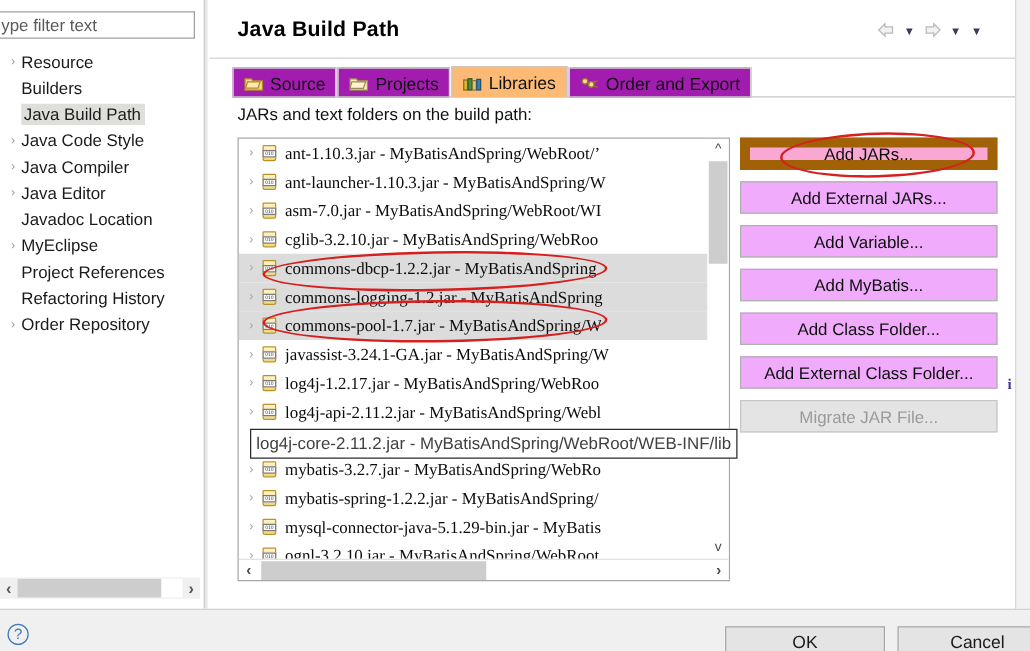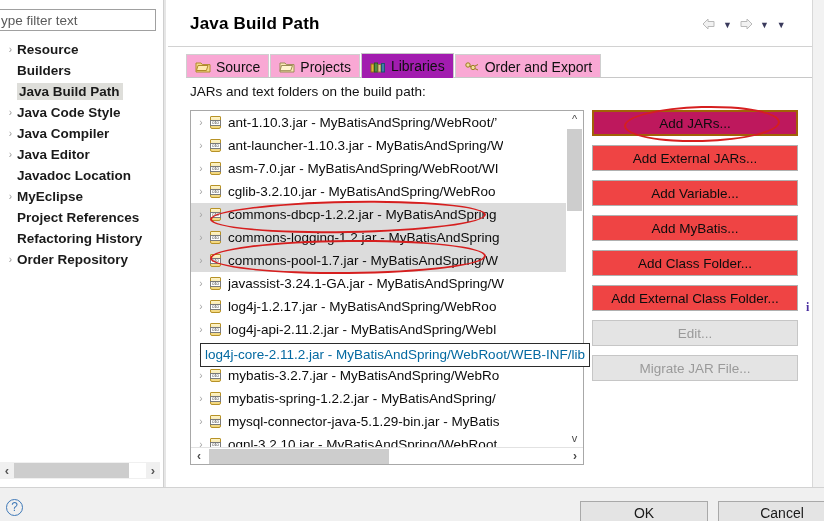--- a/index.html
+++ b/index.html
@@ -19,21 +19,21 @@
     border:1px solid #a0a0a0;box-sizing:border-box;
     display:flex;align-items:center;padding-left:4px;
     color:#5a5a5a;font-size:13.5px;overflow:hidden;white-space:nowrap;
   }
   #tree-items{left:0;top:39px;width:163px;}
   .tree-row{
     height:21px;display:flex;align-items:center;
     padding-left:4px;box-sizing:border-box;white-space:nowrap;
   }
   .tw{width:13px;flex:0 0 13px;color:#9b9b9b;font-size:10px;line-height:1;text-align:center;}
-  .tree-label{font-size:13.5px;color:#1a1a1a;font-weight:bold;}
+  .tree-label{font-size:13.5px;color:#1a1a1a;}
   .tree-row.selected .tree-label{background:#dededa;padding:1px 3px 1px 2px;}
   #left-hscroll{
     left:0;top:462px;width:160px;height:17px;background:#f0f0f0;
     display:flex;align-items:center;
   }
   #left-hscroll .sb-arrow{width:14px;text-align:center;color:#555;font-size:13px;font-weight:bold;}
   #left-hscroll .sb-track{flex:1;height:15px;background:#fff;position:relative;}
   #left-hscroll .sb-thumb{position:absolute;left:0;top:0;width:115px;height:15px;background:#cdcdcd;}
   #left-divider{left:163px;top:0;width:2px;height:487px;background:#e6e6e6;border-left:1px solid #cfcfcf;}
 
@@ -43,24 +43,24 @@
   #nav-arrows{left:700px;top:16px;display:flex;align-items:center;gap:2px;}
   .nav-ico{width:18px;height:18px;display:inline-block;}
   .nav-caret{font-size:9px;color:#3a3a5c;padding:0 3px;}
   #title-rule{left:168px;top:46px;width:656px;height:1px;background:#d2d2d2;}
 
   
   #tabs{left:186px;top:53px;display:flex;align-items:flex-end;height:25px;}
   .tab{
     height:24px;display:flex;align-items:center;gap:5px;
     padding:0 8px;box-sizing:border-box;font-size:14px;color:#101010;
-    border:1px solid #cfcfcf;border-bottom:none;background:#f9a8d4;
+    border:1px solid #cfcfcf;border-bottom:none;background:#a21caf;
     margin-right:1px;white-space:nowrap;
   }
-  .tab.active{background:#a21caf;border-color:#c8c8c8;height:25px;position:relative;z-index:3;}
+  .tab.active{background:#fdba74;border-color:#c8c8c8;height:25px;position:relative;z-index:3;}
   #tab-underline{left:186px;top:77px;width:638px;height:1px;background:#c8c8c8;}
   .tabicon{width:16px;height:13px;display:inline-block;position:relative;}
 
   #list-caption{left:190px;top:84px;font-size:13.5px;color:#111;}
 
   
   #jar-list-frame{
     left:190px;top:110px;width:394px;height:355px;
     border:1px solid #a8a8a8;background:#fff;box-sizing:border-box;overflow:hidden;
   }
@@ -79,21 +79,21 @@
     background:linear-gradient(#fdf3c8,#f3d77c);
     border:1px solid #b79227;border-radius:1px 1px 2px 2px;
     box-sizing:border-box;
   }
   .jarico b{
     position:absolute;left:2px;top:5px;width:11px;height:6px;
     background:#fff;border:1px solid #7a7a7a;box-sizing:border-box;
     font-size:4px;line-height:4px;text-align:center;color:#333;font-weight:normal;
     overflow:hidden;
   }
-  .jar-txt{overflow:hidden;}
+  .jar-txt{overflow:hidden;font-family:Liberation Serif, serif;}
   .jar-row.focusbox .jar-txt{
     border:1px solid #5a5a5a;padding:0 2px;background:#fff;
   }
 
   
   #jar-vscroll{
     position:absolute;right:0;top:0;width:17px;height:336px;background:#fff;
   }
   #jar-vscroll .vb{width:17px;height:17px;text-align:center;font-size:11px;color:#4a4a4a;line-height:17px;}
   #jar-vthumb{position:absolute;left:1px;top:18px;width:15px;height:82px;background:#cdcdcd;}
@@ -102,33 +102,33 @@
     display:flex;align-items:center;border-top:1px solid #e2e2e2;box-sizing:border-box;
   }
   #jar-hscroll .hb{width:16px;text-align:center;font-size:12px;color:#4a4a4a;font-weight:bold;}
   #jar-htrack{flex:1;height:15px;position:relative;background:#fff;}
   #jar-hthumb{position:absolute;left:2px;top:0;width:180px;height:15px;background:#cdcdcd;}
 
   
   #side-buttons{left:592px;top:110px;width:206px;}
   .sbtn{
     width:206px;height:26px;margin-bottom:9px;box-sizing:border-box;
-    background:#ef4444;border:1px solid #b0b0b0;
+    background:#f0abfc;border:1px solid #b0b0b0;
     display:flex;align-items:center;justify-content:center;
     font-size:13.5px;color:#0d0d0d;
   }
-  .sbtn.focused{border:2px solid #a16207;background:#be185d;}
+  .sbtn.focused{border:8px solid #a16207;background:#f9a8d4;}
   .sbtn.disabled{color:#9a9a9a;border-color:#c6c6c6;background:#e4e4e4;}
   .sbtn.gap{margin-top:8px;}
 
   
   #tooltip{
     left:200px;top:343px;height:22px;line-height:22px;
     background:#fff;border:1px solid #2b2b2b;
-    padding:0 4px;font-size:13.5px;color:#0369a1;white-space:nowrap;z-index:40;
+    padding:0 4px;font-size:13.5px;color:#404040;white-space:nowrap;z-index:40;
   }
 
   
   #info-glyph{
     left:806px;top:300px;font-size:12px;color:#4b2fa0;font-weight:bold;
     font-family:"Liberation Serif",serif;
   }
   #right-edge{left:812px;top:0;width:12px;height:521px;background:#f2f2f2;border-left:1px solid #d8d8d8;}
 
   
@@ -409,21 +409,20 @@
   </div>
 </div>
 
 <div class="abs" id="side-buttons">
     <div class="sbtn focused">Add JARs...</div>
     <div class="sbtn">Add External JARs...</div>
     <div class="sbtn">Add Variable...</div>
     <div class="sbtn">Add MyBatis...</div>
     <div class="sbtn">Add Class Folder...</div>
     <div class="sbtn">Add External Class Folder...</div>
-    <div class="sbtn disabled gap">Edit...</div>
     <div class="sbtn disabled gap">Migrate JAR File...</div>
   </div>
 
 <div class="abs" id="tooltip">log4j-core-2.11.2.jar - MyBatisAndSpring/WebRoot/WEB-INF/lib</div>
 
 <div class="abs" id="right-edge"></div>
 <div class="abs" id="info-glyph">i</div>
 
 <div class="abs" id="bottom-bar"></div>
 <div class="abs" id="help-icon">?</div>

